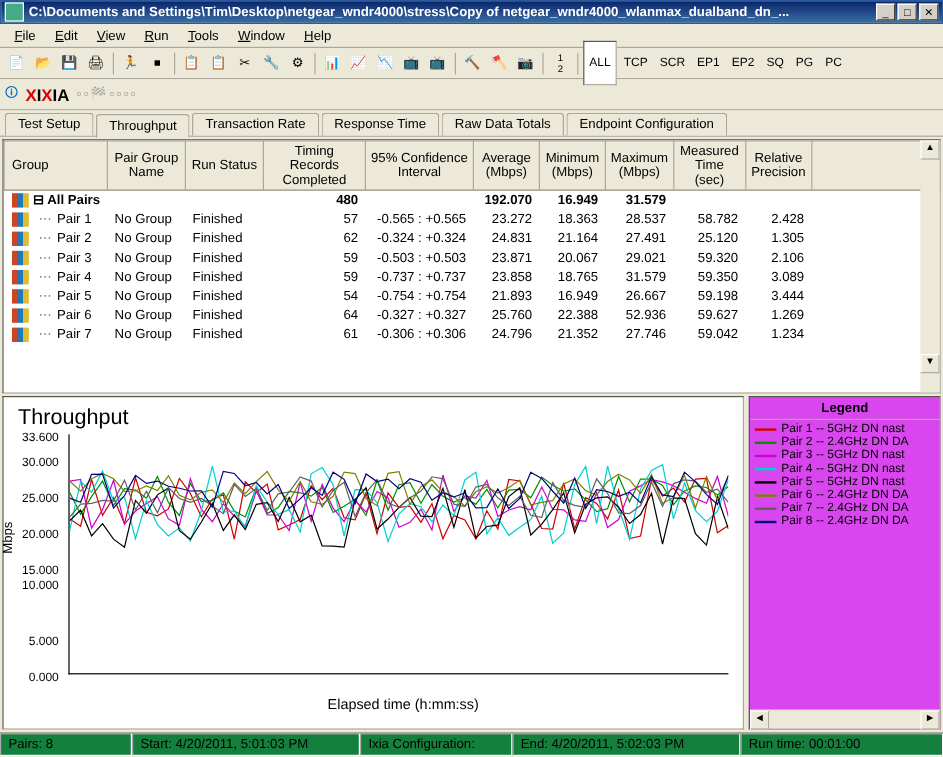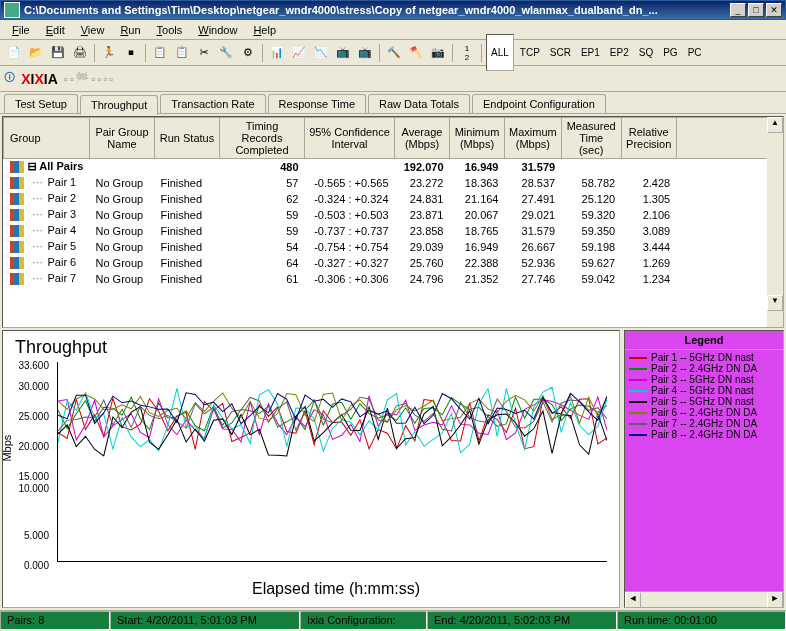--- a/index.html
+++ b/index.html
@@ -32,21 +32,21 @@
 .data-table .col-num { text-align: right; }
 .row-icon { display: inline-block; width: 14px; height: 12px; background: linear-gradient(90deg, #c42 30%, #27b 30%, #27b 65%, #db3 65%); margin-right: 4px; vertical-align: middle; }
 .tree-line { display: inline-block; width: 20px; text-align: center; color: #808080; }
 .main-split { display: flex; margin: 2px; gap: 4px; height: 278px; }
 .chart-pane { flex: 1; background: #fff; border: 1px inset #aca899; padding: 4px; position: relative; }
 .chart-title { font-size: 18px; font-family: Arial; margin: 2px 0 4px 8px; }
 .chart-area { position: relative; height: 200px; margin-left: 50px; margin-right: 8px; border-left: 1px solid #000; border-bottom: 1px solid #000; }
 .y-label { position: absolute; left: 4px; top: 50%; transform: rotate(-90deg) translateX(50%); transform-origin: left center; font-size: 11px; }
 .y-tick { position: absolute; left: 10px; font-size: 10px; text-align: right; width: 36px; transform: translateY(-50%); }
 .x-tick { position: absolute; font-size: 10px; transform: translateX(-50%); }
-.x-label { text-align: center; font-size: 16px; margin-top: 18px; margin-left: 50px; }
+.x-label { text-align: center; font-size: 12px; margin-top: 18px; margin-left: 50px; }
 .chart-svg { position: absolute; left: 0; top: 0; width: 100%; height: 100%; }
 .legend-pane { width: 160px; background: #d946ef; border: 1px inset #aca899; display: flex; flex-direction: column; }
 .legend-title { text-align: center; font-weight: bold; padding: 3px; border-bottom: 1px solid #aca899; }
 .legend-items { flex: 1; overflow: hidden; padding: 2px; }
 .legend-item { display: flex; align-items: center; padding: 0 2px; font-size: 10px; white-space: nowrap; }
 .legend-swatch { width: 18px; height: 2px; margin-right: 4px; }
 .legend-scroll { display: flex; height: 16px; background: #ece9d8; border-top: 1px solid #aca899; }
 .scroll-btn { width: 16px; height: 16px; background: #ece9d8; border: 1px outset #fff; text-align: center; font-size: 9px; cursor: pointer; }
 .scroll-track { flex: 1; background: #ece9d8; }
 .statusbar { display: flex; border-top: 1px solid #aca899; background: #15803d; height: 20px; }
@@ -217,21 +217,21 @@
           <td class="col-num">59.350</td>
           <td class="col-num">3.089</td>
           <td></td>
         </tr>
         <tr>
     <td class="col-group"><span class="row-icon"></span><span class="tree-line">⋯</span>Pair 5</td>
     <td>No Group</td>
           <td>Finished</td>
           <td class="col-num">54</td>
     <td class="col-num">-0.754 : +0.754</td>
-          <td class="col-num">29.039</td>
+          <td class="col-num">21.893</td>
           <td class="col-num">16.949</td>
     <td class="col-num">26.667</td>
           <td class="col-num">59.198</td>
           <td class="col-num">3.444</td>
           <td></td>
         </tr>
         <tr>
     <td class="col-group"><span class="row-icon"></span><span class="tree-line">⋯</span>Pair 6</td>
     <td>No Group</td>
           <td>Finished</td>

